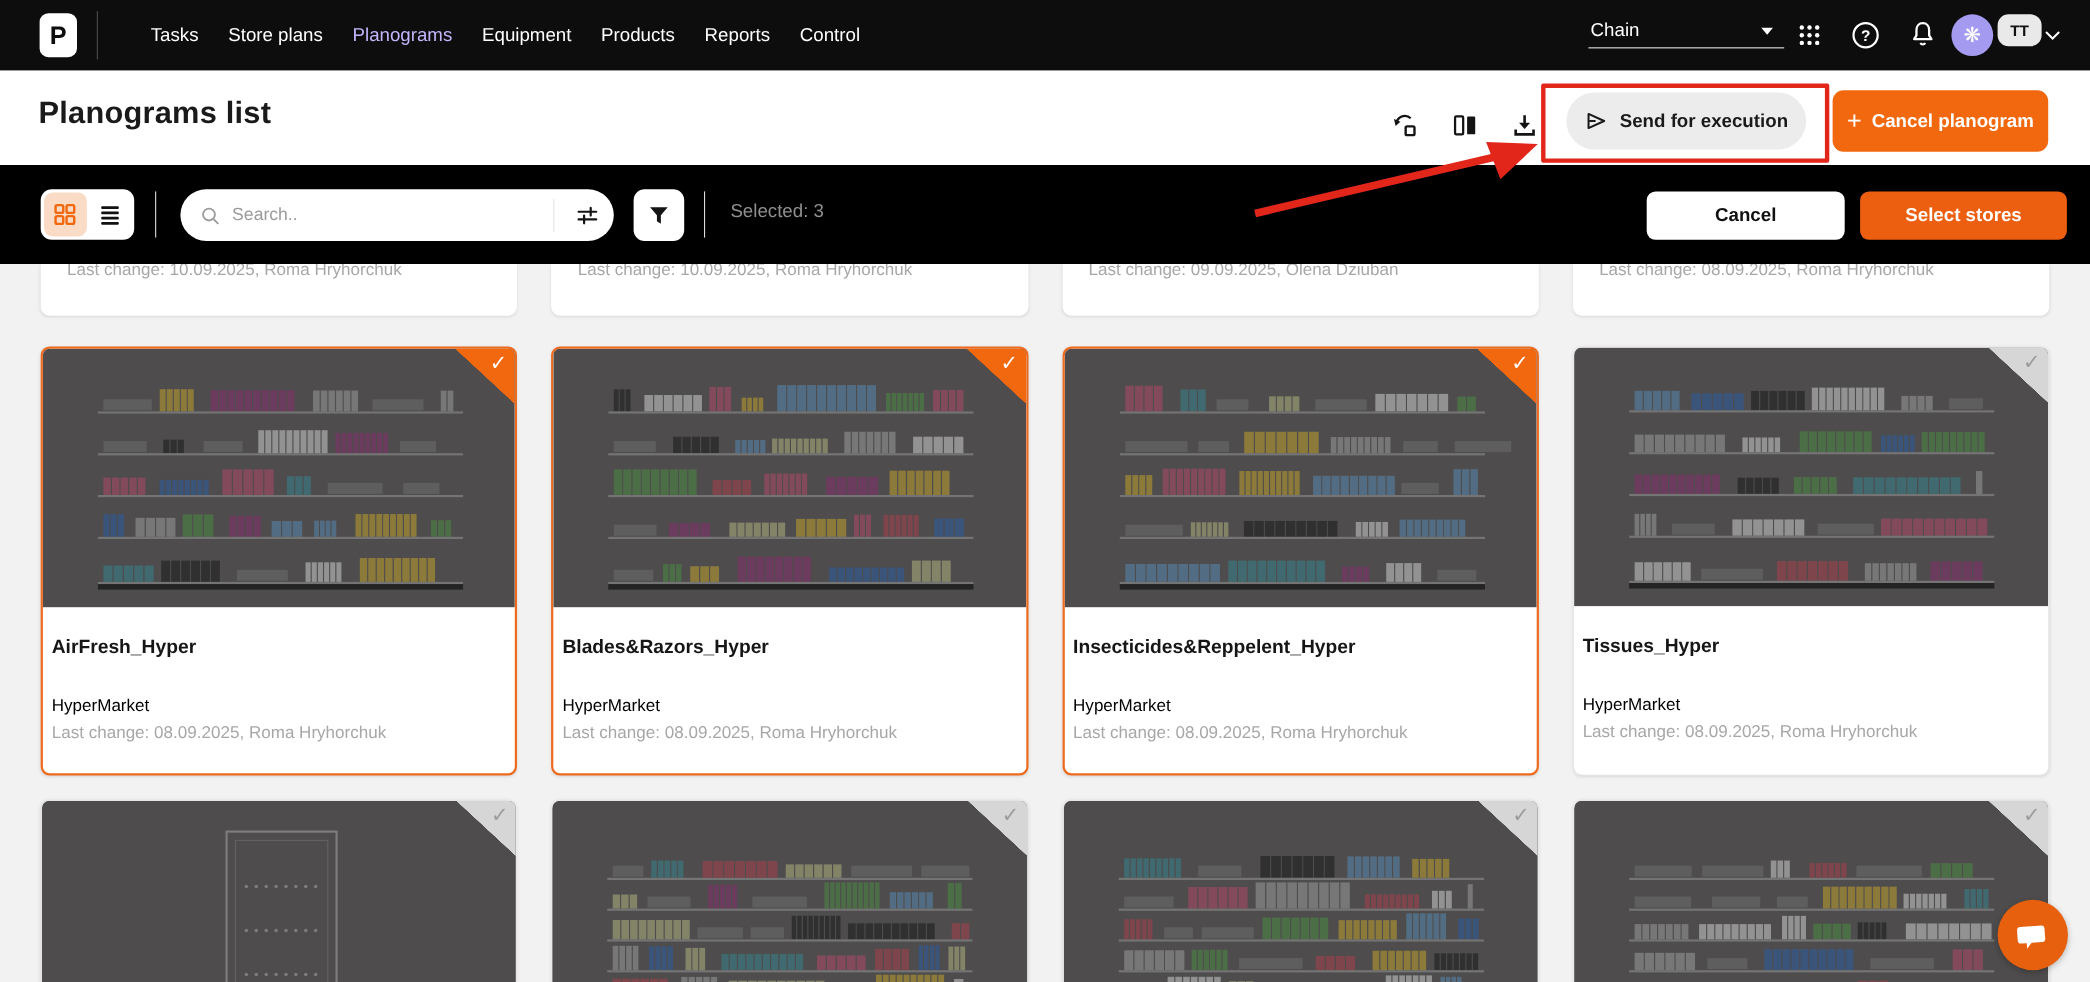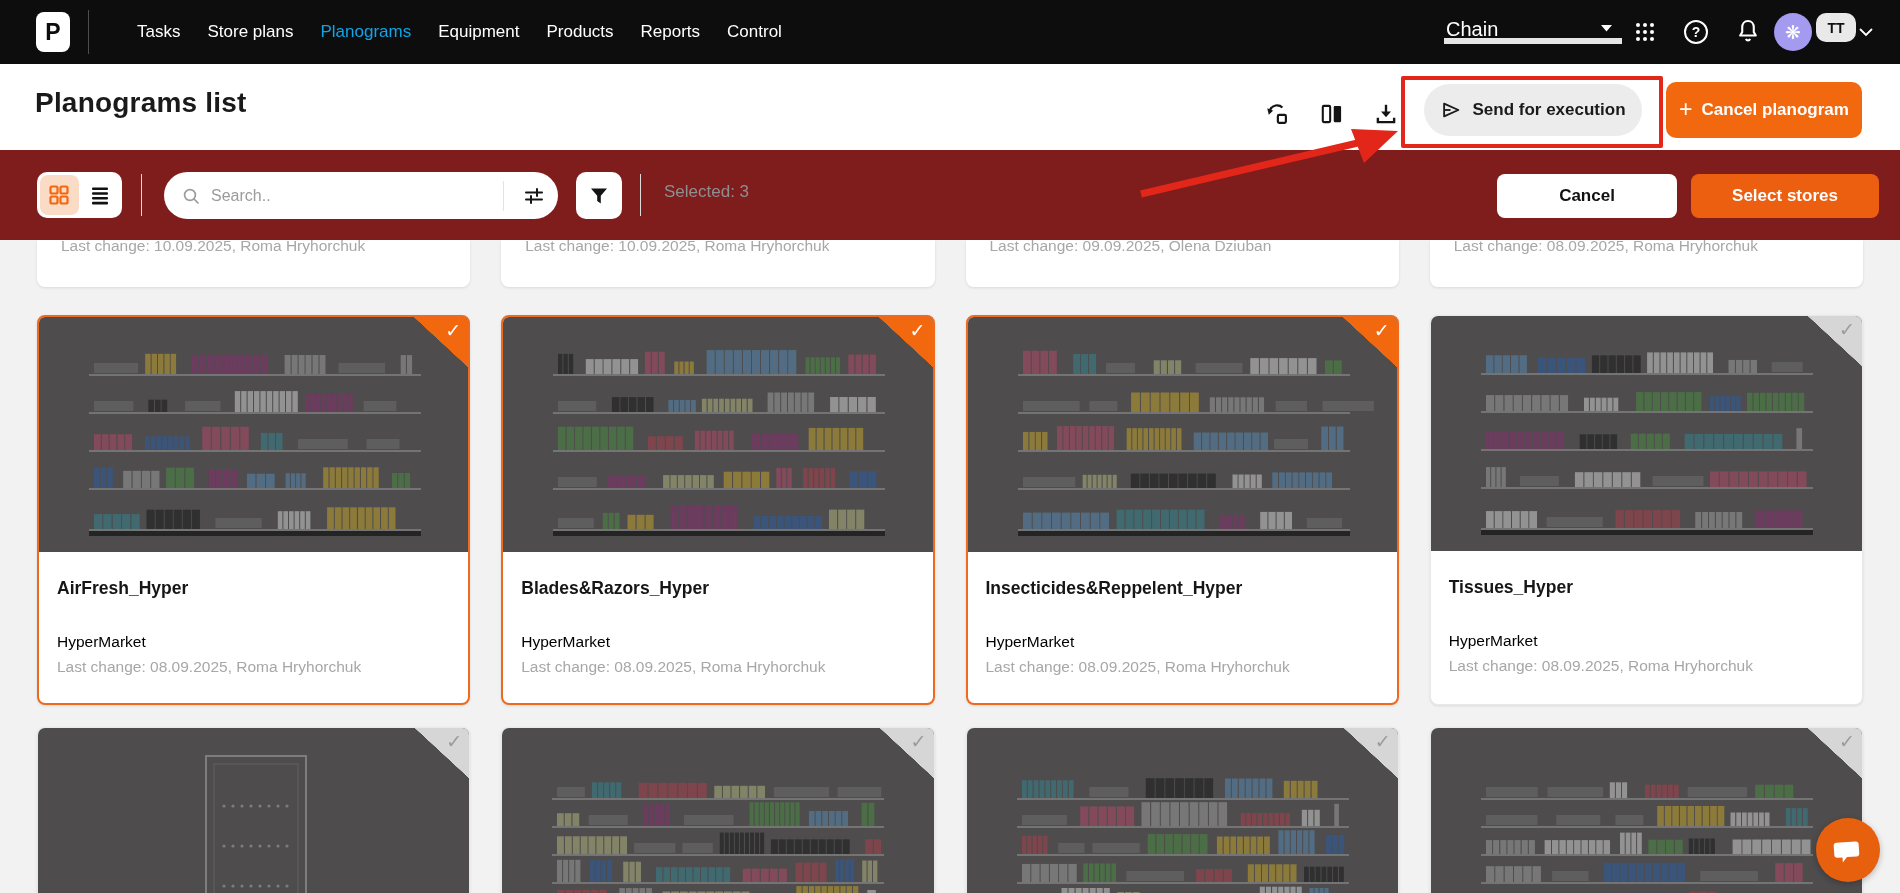--- a/index.html
+++ b/index.html
@@ -5,22 +5,22 @@
   * { margin:0; padding:0; box-sizing:border-box; }
   html,body { width:1900px; height:893px; overflow:hidden; font-family:"Liberation Sans","DejaVu Sans",sans-serif; background:#f2f2f2; }
 
   
   .topnav { position:relative; width:100%; height:64px; background:#0d0d0d; z-index:5; }
   .logo { position:absolute; left:36px; top:12px; width:34px; height:40px; background:#fff; border-radius:8px;
           display:flex; align-items:center; justify-content:center; font-weight:900; font-size:23px; color:#0d0d0d; }
   .nav-divider { position:absolute; left:88px; top:10px; width:1px; height:44px; background:#4d4d4d; }
   .nav-items { position:absolute; left:137px; top:0; height:64px; display:flex; align-items:center; gap:27px; }
   .nav-item { color:#ffffff; font-size:17px; cursor:pointer; white-space:nowrap; }
-  .nav-item.active { color:#0ea5e9; }
-  .chain-select { position:absolute; left:1444px; top:14px; width:178px; height:30px; border-bottom:6px solid #e5e5e5; color:#fff; font-size:20px; }
+  .nav-item.active { color:#c4b5fd; }
+  .chain-select { position:absolute; left:1444px; top:14px; width:178px; height:30px; border-bottom:1px solid #e5e5e5; color:#fff; font-size:17px; }
   .chain-select .chain-label { position:absolute; left:2px; top:4px; }
   .chain-caret { position:absolute; right:10px; top:11px; }
   .nav-ico { position:absolute; display:flex; align-items:center; justify-content:center; }
   .avatar { position:absolute; left:1774px; top:13px; width:38px; height:38px; border-radius:50%; background:#a49af0;
             display:flex; align-items:center; justify-content:center; color:#fff; font-size:19px; }
   .tt-chip { position:absolute; left:1816px; top:13px; width:40px; height:29px; border-radius:10px; background:#e9e9e9;
              display:flex; align-items:center; justify-content:center; font-weight:700; font-size:14px; color:#111; }
 
   
   .pageheader { position:relative; width:100%; height:86px; background:#ffffff; z-index:4; }
@@ -28,21 +28,21 @@
   .hicon { position:absolute; top:34px; width:32px; height:32px; display:flex; align-items:center; justify-content:center; cursor:pointer; }
   .send-btn { position:absolute; left:1424px; top:20px; width:218px; height:52px; background:#ececec; border:none; border-radius:26px;
               font-family:inherit; font-size:17px; font-weight:700; color:#1a1a1a; display:flex; align-items:center; justify-content:center; gap:10px; cursor:pointer; }
   .create-btn { position:absolute; left:1666px; top:18px; width:196px; height:56px; background:#f2680f; border:none; border-radius:10px;
                 font-family:inherit; font-size:17px; font-weight:700; color:#fff; display:flex; align-items:center; justify-content:center; gap:9px; cursor:pointer; }
   .create-btn .plus { font-size:23px; font-weight:400; margin-top:-2px; }
   .anno-box { position:absolute; left:1401px; top:12px; width:262px; height:72px; border:4px solid #e2261a; border-radius:2px; pointer-events:none; z-index:40; }
   .anno-arrow { position:absolute; left:0; top:0; width:1900px; height:893px; pointer-events:none; z-index:41; }
 
   
-  .toolbar { position:relative; width:100%; height:90px; background:#7f1d1d; z-index:3; }
+  .toolbar { position:relative; width:100%; height:90px; background:#000000; z-index:3; }
   .view-toggle { position:absolute; left:37px; top:22px; width:85px; height:46px; background:#fff; border-radius:10px;
                  display:flex; align-items:center; justify-content:center; gap:2px; padding:3px; }
   .vt-btn { width:39px; height:40px; border-radius:8px; display:flex; align-items:center; justify-content:center; cursor:pointer; }
   .vt-btn.active { background:#fadcc6; }
   .tb-sep { position:absolute; top:24px; width:1px; height:42px; background:#dcdcdc; }
   .search-pill { position:absolute; left:164px; top:22px; width:394px; height:47px; background:#fff; border-radius:24px; display:flex; align-items:center; }
   .search-pill input { flex:1; border:none; outline:none; font-family:inherit; font-size:16px; color:#333; margin-left:10px; background:transparent; }
   .search-pill input::placeholder { color:#9b9b9b; }
   .pill-divider { width:1px; height:30px; background:#e3e3e3; margin-right:10px; }
   .tune-btn { width:40px; height:40px; display:flex; align-items:center; justify-content:center; cursor:pointer; margin-right:4px; }
@@ -66,21 +66,21 @@
   .card { position:relative; width:437px; height:390px; background:#fff; border-radius:8px; overflow:hidden;
           box-shadow:0 1px 3px rgba(0,0,0,.10); border:1px solid #e9e9e9; cursor:pointer; }
   .card.selected { border:2px solid #ed6a1e; }
   .thumb { position:relative; width:100%; height:235px; background:#4e4c4c; overflow:hidden; }
   .thumb svg { display:block; }
   .corner { position:absolute; top:0; right:0; width:54px; height:50px;
             background:linear-gradient(to bottom left,#d6d6d6 50%, rgba(0,0,0,0) 50.5%); cursor:pointer; }
   .corner .chk { position:absolute; top:2px; right:7px; font-size:19px; font-weight:700; color:#9b9b9b; }
   .card.selected .corner { background:linear-gradient(to bottom left,#f2680f 50%, rgba(0,0,0,0) 50.5%); }
   .card.selected .corner .chk { color:#ffffff; }
-  .info { padding:26px 18px 0; }
+  .info { padding:26px 8px 0; }
   .card-title { font-size:17.5px; font-weight:700; color:#161616; }
   .card-market { margin-top:34px; font-size:15.5px; color:#000000; }
   .card-date { margin-top:7px; font-size:15.5px; color:#a7a7a7; }
 
   
   .chat-fab { position:absolute; left:1816px; top:818px; width:64px; height:64px; border-radius:50%; background:#e7600e;
               display:flex; align-items:center; justify-content:center; z-index:50; cursor:pointer; box-shadow:0 2px 6px rgba(0,0,0,.25); }
 </style>
 </head>
 <body>

